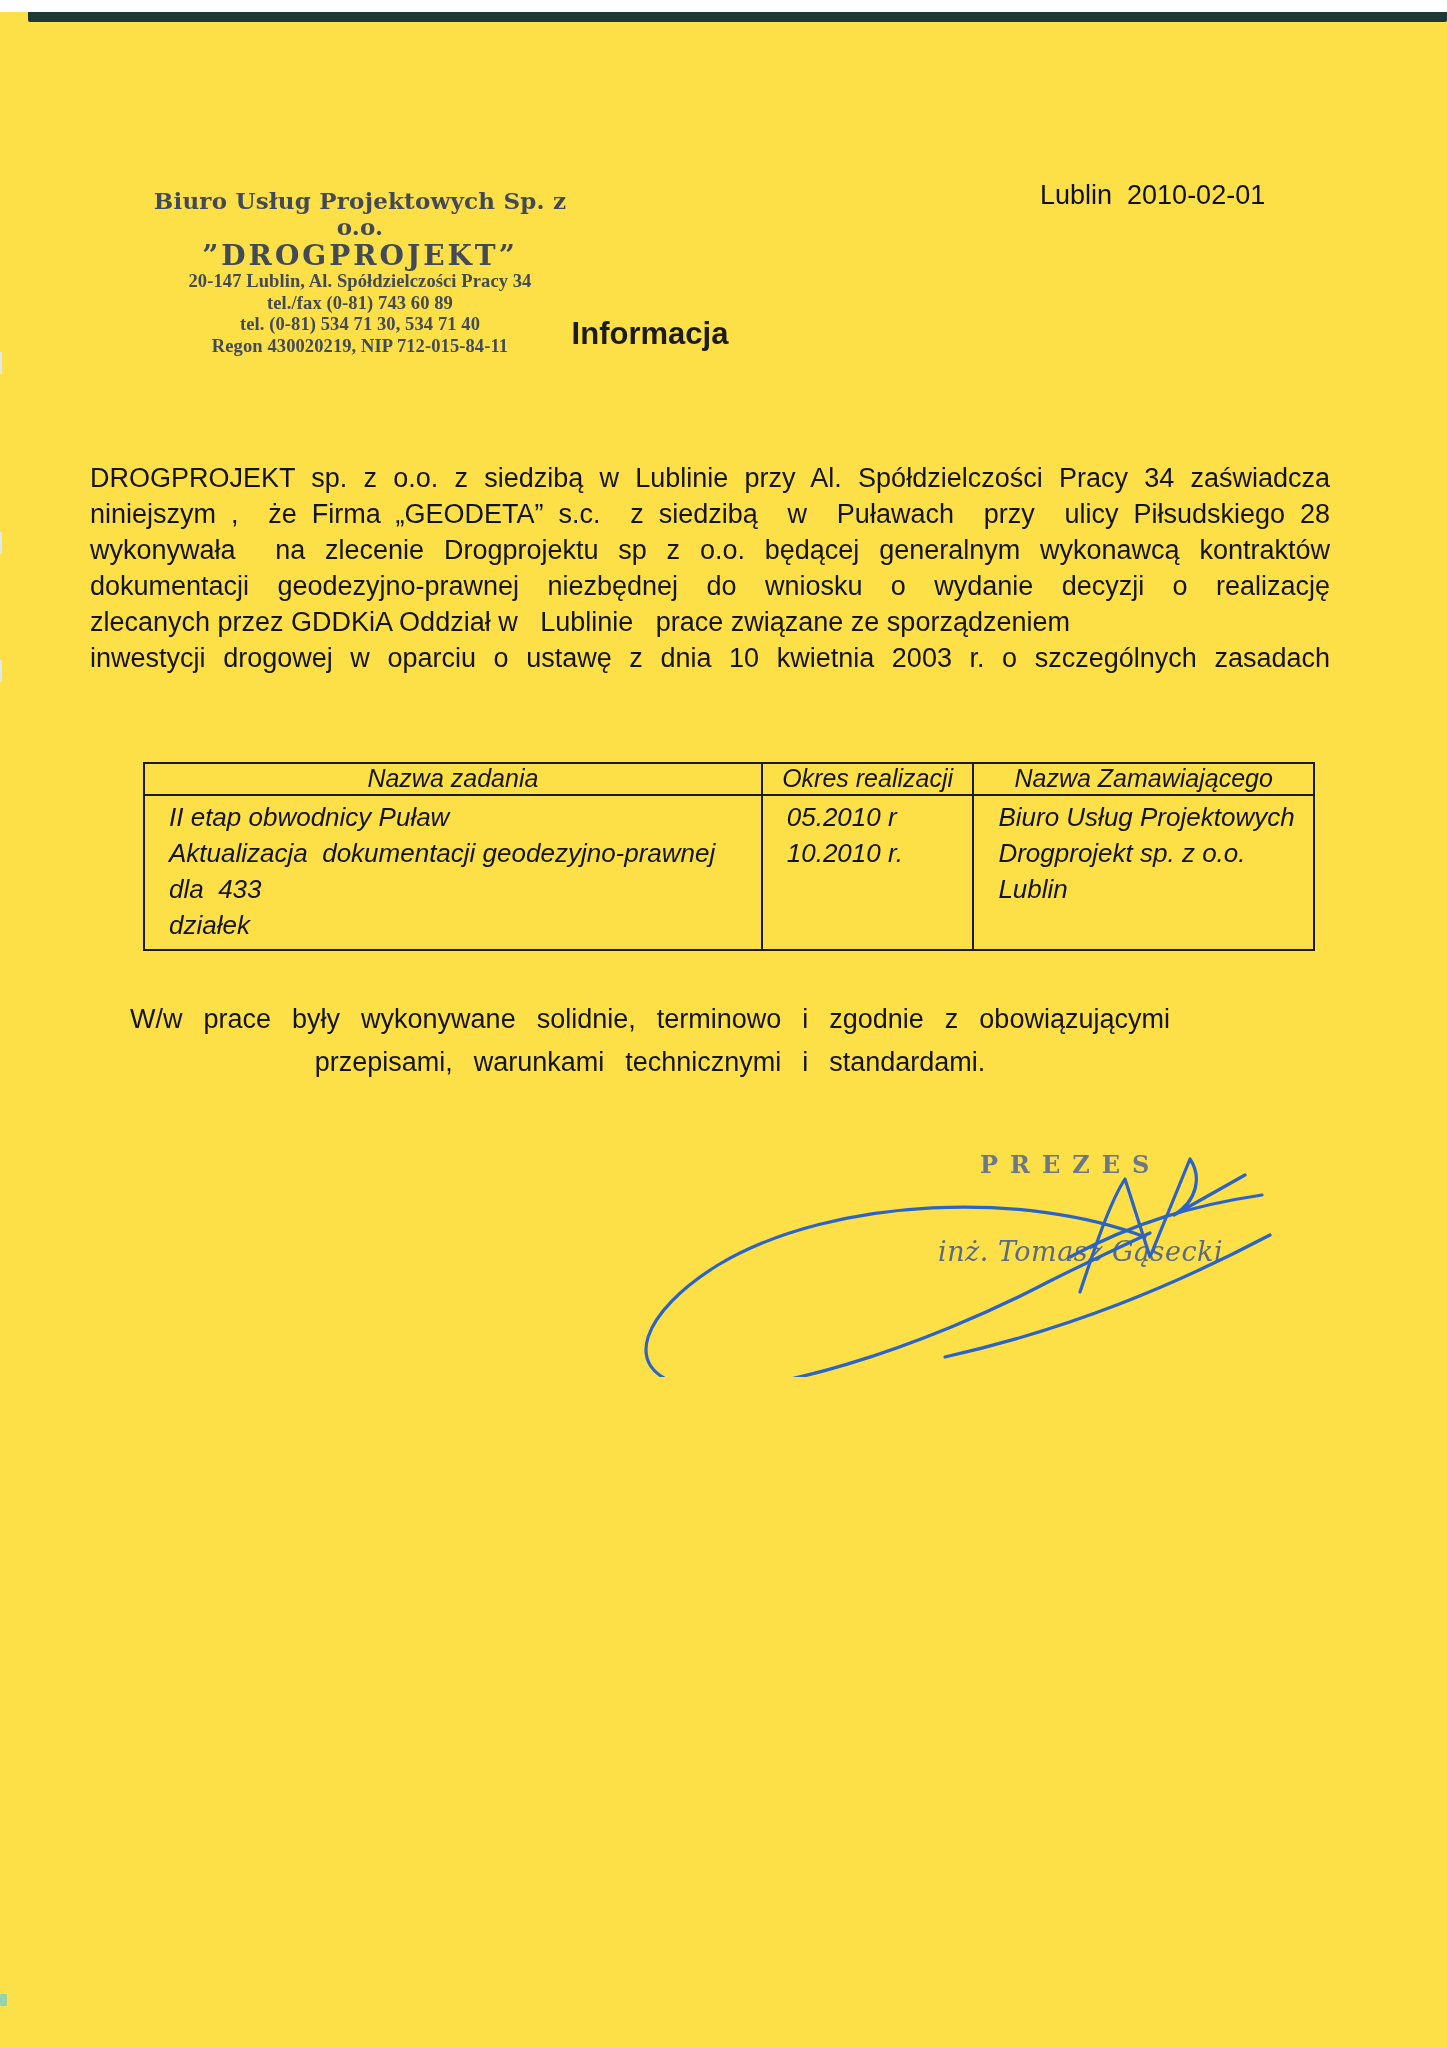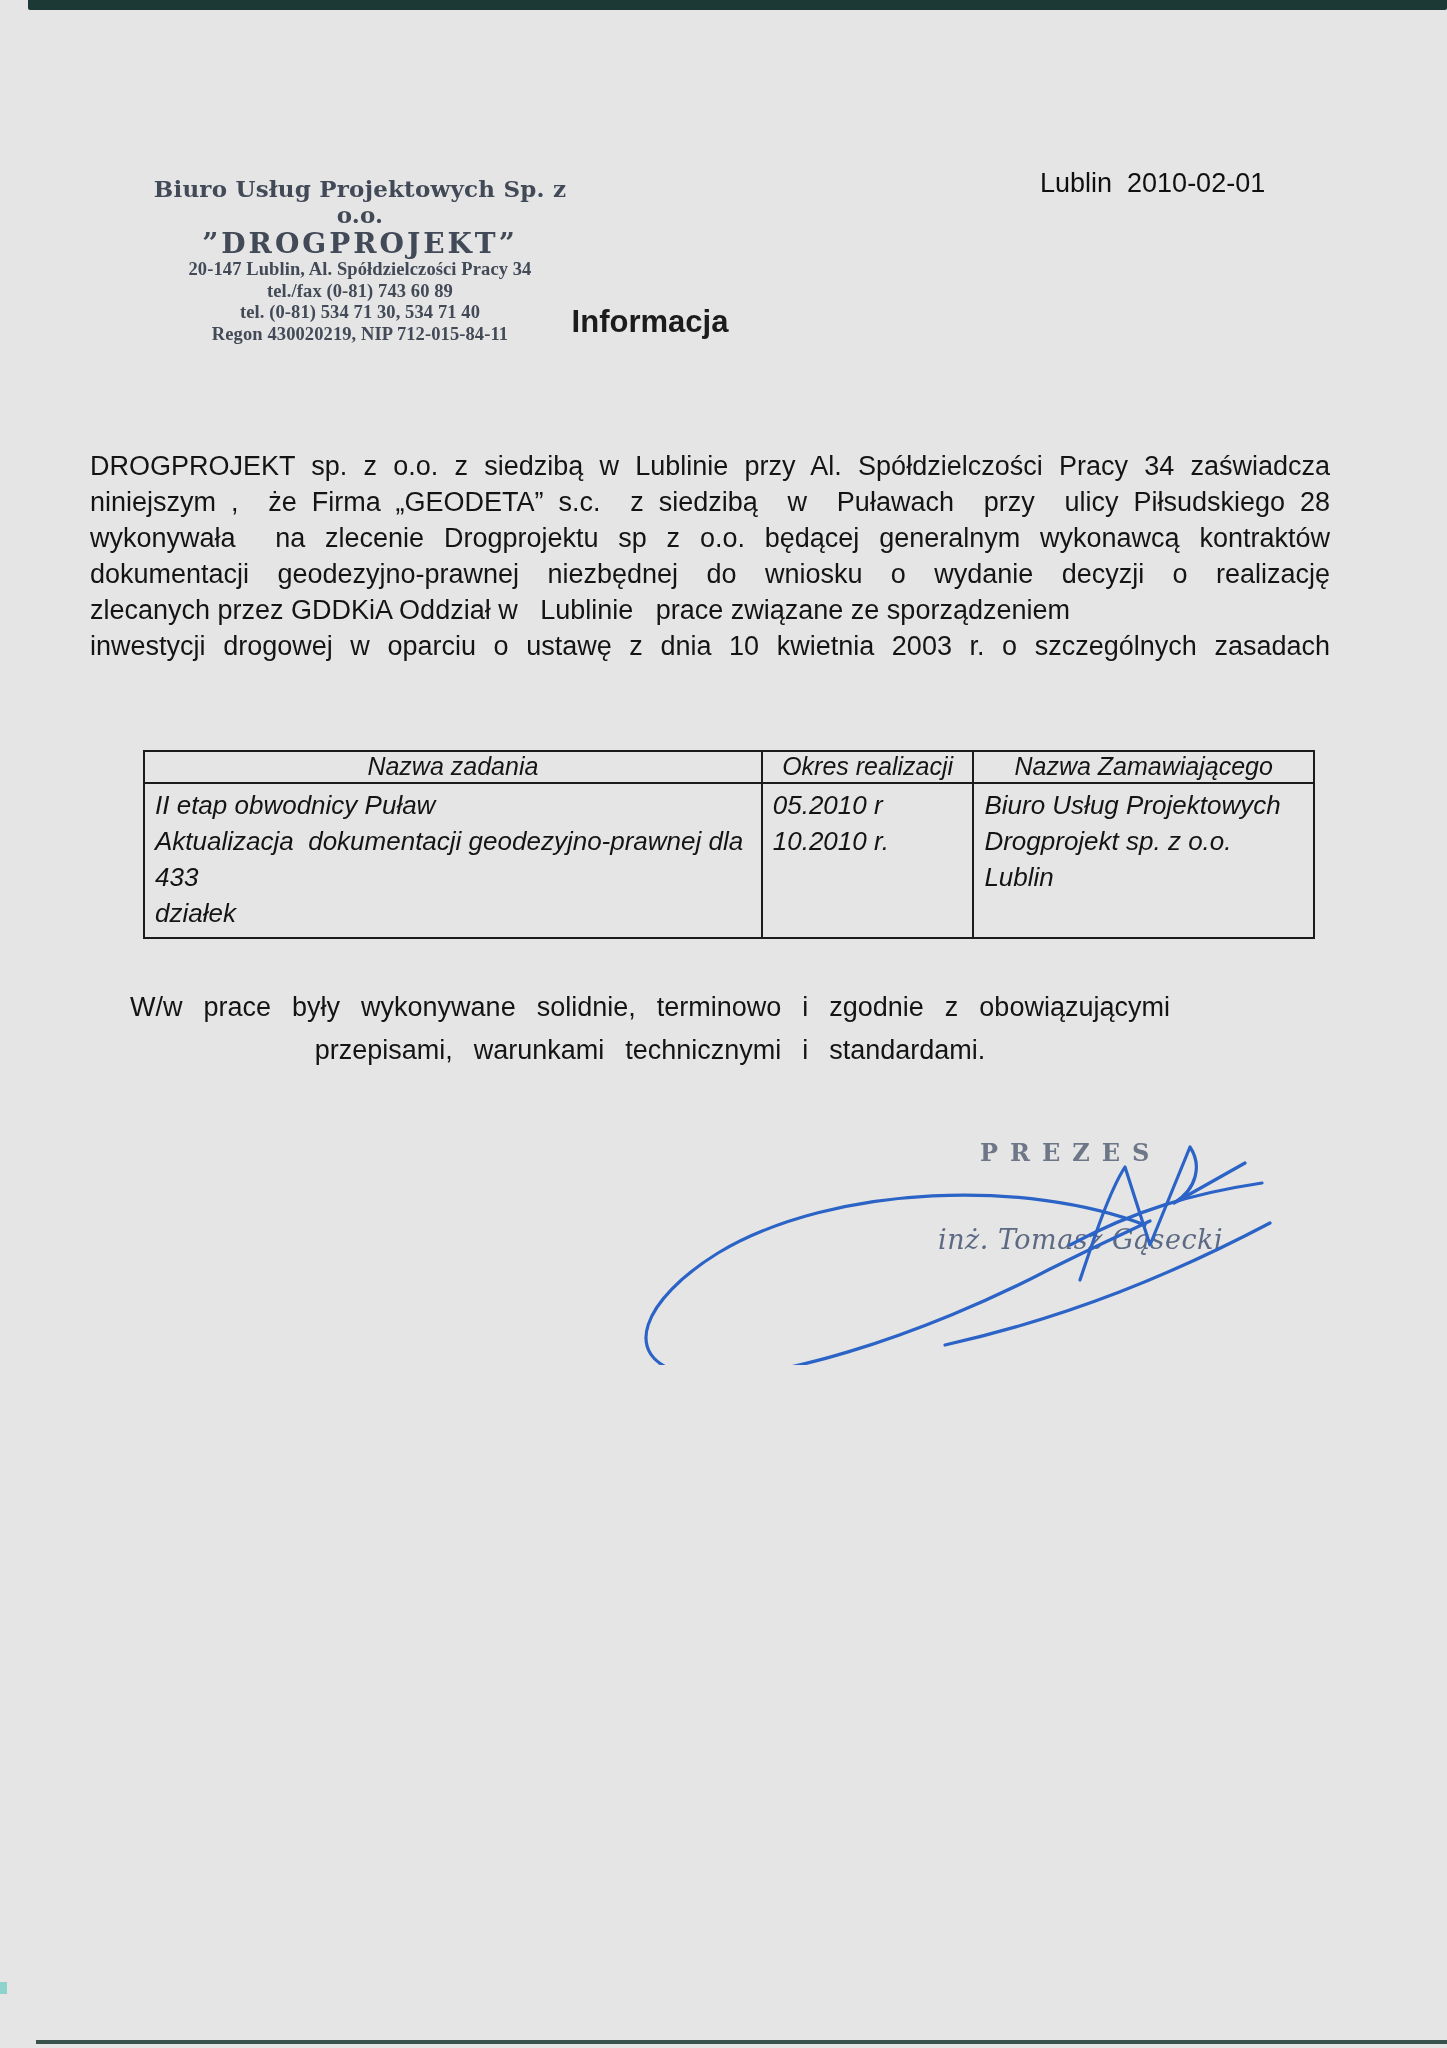--- a/index.html
+++ b/index.html
@@ -4,21 +4,21 @@
 <style>
   html,body{margin:0;padding:0;}
   body{
     width:1447px;height:2048px;
     background:#ffffff;
     font-family:"Liberation Sans",sans-serif;
     color:#141414;
     position:relative;
     overflow:hidden;
   }
-  .page{position:absolute;inset:0;background:#e5e5e5;}
+  .page{position:absolute;inset:0;background:#fde047;margin-top:12px;}
 
   
   .scan-bar-top{position:absolute;top:0;left:28px;right:0;height:10px;background:#1d3935;border-radius:0 0 2px 2px;}
   .scan-bar-bottom{position:absolute;top:2040px;left:36px;width:1411px;height:4px;background:#2a453f;opacity:.92;}
   .scan-tick{position:absolute;top:1982px;left:0;width:7px;height:12px;background:#79cfc6;opacity:.8;}
   .edge-mark{position:absolute;left:0;width:2px;height:22px;background:#e3e5e6;}
 
   
   .letterhead{
     position:absolute;top:176px;left:130px;width:460px;
@@ -40,21 +40,21 @@
   
   .body-par{position:absolute;top:448px;left:90px;width:1240px;font-size:27px;line-height:36px;color:#141414;}
   .ln{white-space:pre-wrap;}
   .ln.j{text-align:justify;text-align-last:justify;}
 
   
   .tbl-wrap{position:absolute;top:750px;left:143px;width:1172px;}
   table.projects{border-collapse:collapse;width:100%;table-layout:fixed;}
   table.projects th,table.projects td{border:2px solid #1b1b1b;font-weight:normal;font-style:italic;}
   table.projects th{font-size:25px;text-align:center;padding:1px 4px 2px 4px;line-height:27px;}
-  table.projects td{font-size:26px;vertical-align:top;padding:3px 8px 6px 10px;height:113px;line-height:36px;}
+  table.projects td{font-size:26px;vertical-align:top;padding:3px 8px 6px 24px;height:113px;line-height:36px;}
   .col-task{width:53.3%;}
   .col-period{width:17.7%;}
   .col-client{width:29%;}
   .cell-line{white-space:pre-wrap;}
 
   
   .closing{position:absolute;top:986px;left:90px;width:1120px;font-size:27px;line-height:43px;word-spacing:3px;text-align:center;}
   .closing .ln{white-space:pre-wrap;}
 
   

